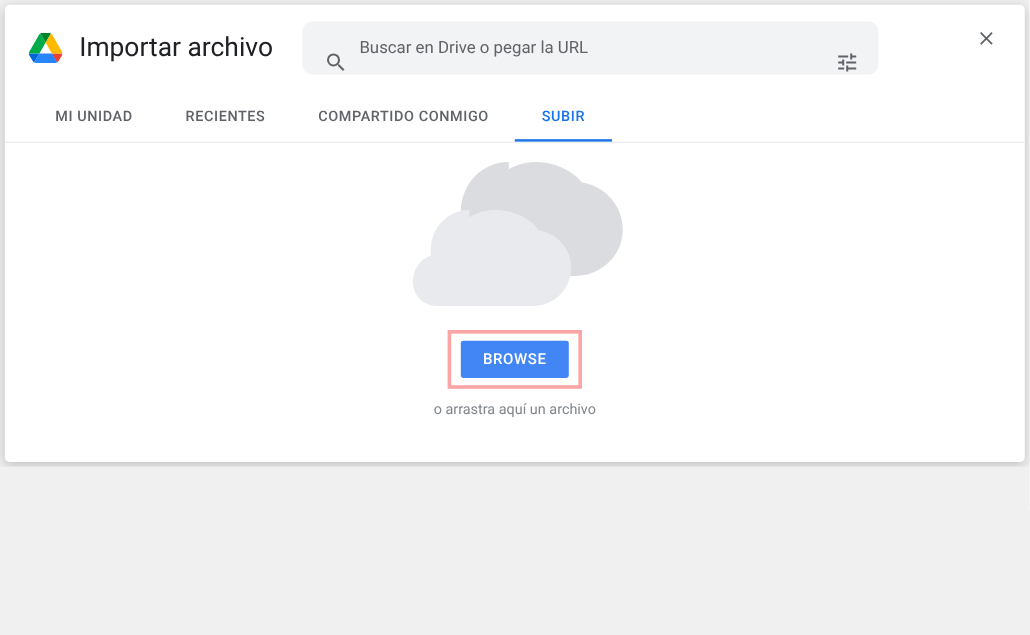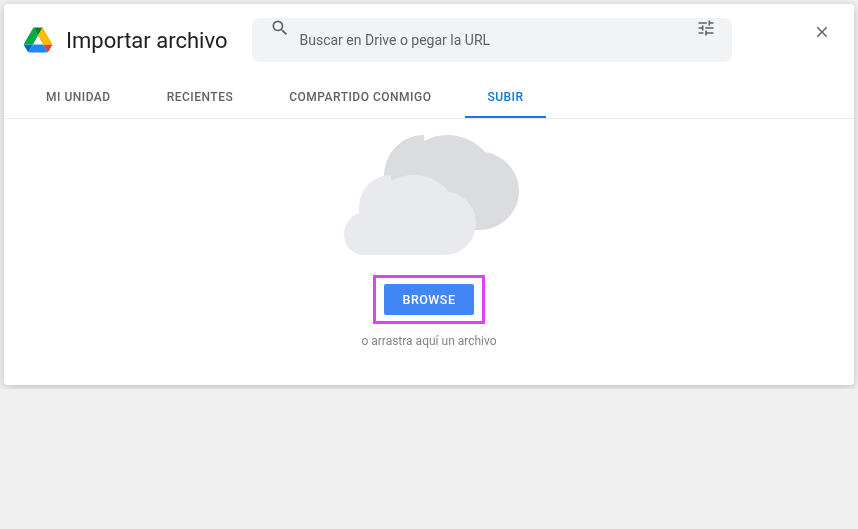--- a/index.html
+++ b/index.html
@@ -43,21 +43,21 @@
       font-weight: 400;
       flex-shrink: 0;
     }
     .search-container {
       flex: 1;
       max-width: 480px;
       margin-left: 10px;
       background: #f1f3f4;
       border-radius: 8px;
       display: flex;
-      align-items: flex-start;
+      align-items: flex-end;
       padding: 0 8px;
       height: 44px;
     }
     .search-icon {
       width: 20px;
       height: 20px;
       margin: 0 10px;
       fill: #5f6368;
     }
     .search-input {
@@ -93,21 +93,21 @@
     }
     .close-button svg {
       width: 18px;
       height: 18px;
       fill: #5f6368;
     }
     .tabs {
       display: flex;
       padding: 0 20px;
       border-bottom: 1px solid #e8eaed;
-      gap: 12px;
+      gap: 0;
       margin-top: 6px;
     }
     .tab {
       padding: 12px 22px;
       font-size: 12px;
       font-weight: 500;
       color: #5f6368;
       letter-spacing: 0.5px;
       cursor: pointer;
       border-bottom: 2px solid transparent;
@@ -132,21 +132,21 @@
       position: relative;
       margin-bottom: 18px;
     }
     .cloud-back {
       fill: #dadce0;
     }
     .cloud-front {
       fill: #e8eaed;
     }
     .highlight-box {
-      border: 3px solid #d946ef;
+      border: 3px solid #fca5a5;
       padding: 6px 8px;
       display: inline-block;
       margin-bottom: 8px;
     }
     .browse-button {
       background: #4285f4;
       color: #fff;
       border: none;
       padding: 8px 18px;
       font-size: 12.5px;

